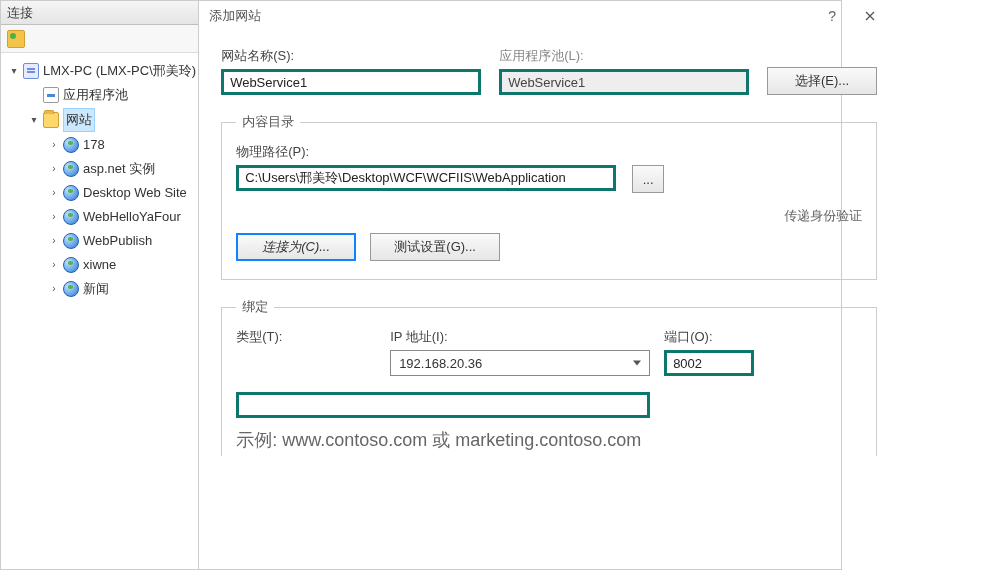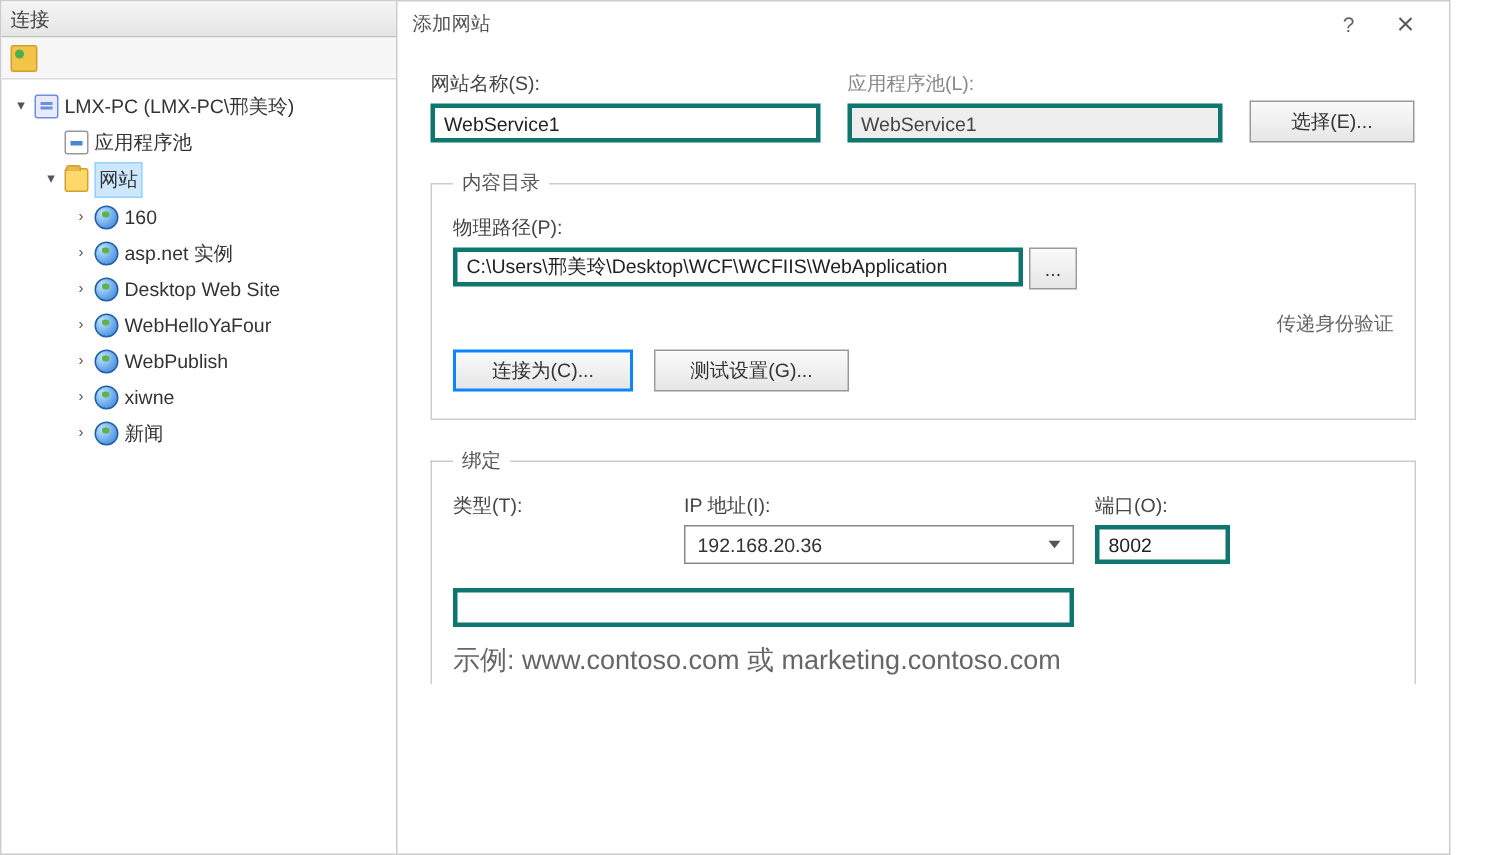--- a/index.html
+++ b/index.html
@@ -1,17 +1,17 @@
 <!DOCTYPE html>
 <html><head>
 <meta charset="utf-8">
 <style>
   * { box-sizing: border-box; font-family: "Microsoft YaHei", "Segoe UI", sans-serif; }
   body { margin: 0; padding: 0; background: #fff; font-size: 13px; color: #333; }
-  .app { display: flex; width: 967px; height: 570px; border: 1px solid #ccc; }
+  .app { display: flex; width: 842px; height: 570px; border: 1px solid #ccc; }
 
   
   .left-panel { width: 264px; display: flex; flex-direction: column; border-right: 1px solid #ccc; }
   .left-header { height: 24px; background: linear-gradient(#f5f5f5,#e5e5e5); border-bottom: 1px solid #c0c0c0; display:flex; align-items:center; padding:0 6px; font-size:13px; color:#444; }
   .toolbar { height: 28px; background:#f7f7f7; border-bottom:1px solid #ddd; display:flex; align-items:center; padding:0 6px; }
   .toolbar-icon { width:18px; height:18px; background:#f4c448; border:1px solid #d2a030; border-radius:2px; position:relative; }
   .toolbar-icon::before{ content:""; position:absolute; left:2px; top:2px; width:6px; height:6px; background:#4caf50; border-radius:50%; }
   .tree { flex:1; overflow:auto; padding:6px 0 6px 4px; line-height:22px; }
   .node { display:flex; align-items:center; gap:4px; padding:1px 2px; white-space:nowrap; }
   .node.indent-0 { padding-left: 4px; }
@@ -88,21 +88,21 @@
       <div class="node indent-1">
         <span class="twisty">▾</span>
         <span class="icon icon-folder"></span>
         <span class="label sel">网站</span>
       </div>
 
       <div id="sites-container">
           <div class="node indent-2">
             <span class="twisty">›</span>
             <span class="icon icon-globe"></span>
-            <span class="label">160</span>
+            <span class="label">178</span>
           </div>
           <div class="node indent-2">
             <span class="twisty">›</span>
             <span class="icon icon-globe"></span>
             <span class="label">asp.net 实例</span>
           </div>
           <div class="node indent-2">
             <span class="twisty">›</span>
             <span class="icon icon-globe"></span>
             <span class="label">Desktop Web Site</span>
@@ -154,29 +154,29 @@
         <div class="col" style="width:250px;">
           <span class="lbl" style="color:#888;">应用程序池(L):</span>
           <input class="textbox ro" readonly="" value="WebService1" style="">
         </div>
         <button class="btn" style="width:110px;"><span>选择(E)...</span></button>
       </div>
 
       <fieldset>
         <legend>内容目录</legend>
         <div class="lbl">物理路径(P):</div>
-        <div class="row" style="gap:4px;">
+        <div class="row" style="gap:16px;">
           <input class="textbox" style="width: 380px;" value="C:\Users\邢美玲\Desktop\WCF\WCFIIS\WebApplication">
           <button class="btn square"><span>...</span></button>
         </div>
 
         <div class="section-lbl" style="margin-top:14px;text-align:right;">传递身份验证</div>
 
         <div class="row" style="gap:14px; margin-top:8px;">
-          <button class="btn highlight" style="width:120px;"><span>连接为(C)...</span></button>
+          <button class="btn highlight" style="width:120px;font-style:italic;"><span>连接为(C)...</span></button>
           <button class="btn" style="width:130px;"><span>测试设置(G)...</span></button>
         </div>
       </fieldset>
 
       <fieldset style="border-bottom:none; padding-bottom:4px;">
         <legend>绑定</legend>
 
         <div class="row" style="gap:14px;">
           <div class="col" style="width:140px;">
             <span class="lbl">类型(T):</span>

